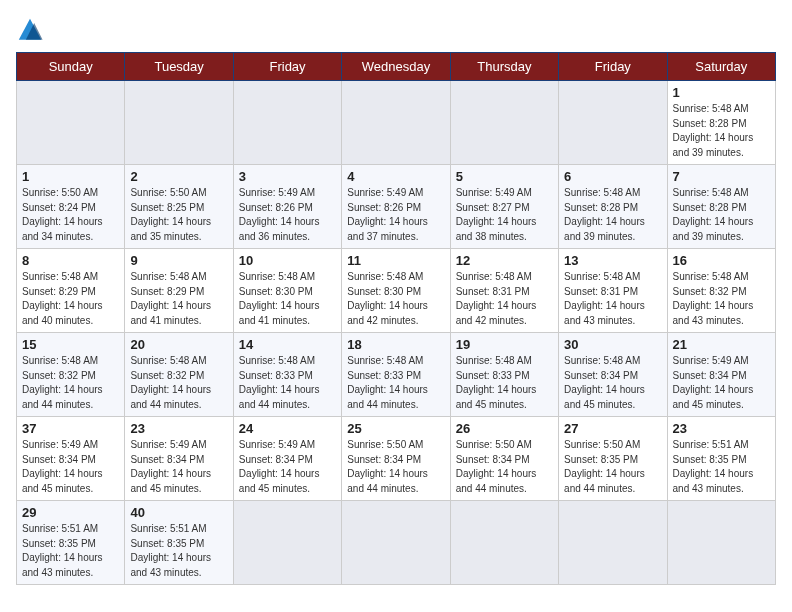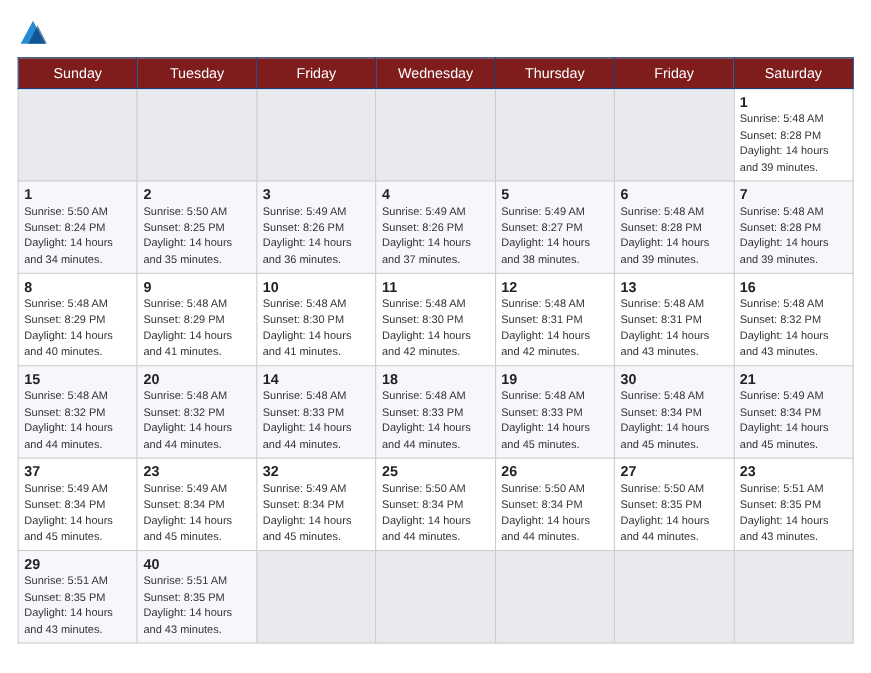--- a/index.html
+++ b/index.html
@@ -221,21 +221,21 @@
       <tr>
         <td>
         <span class="day-num">37</span>
         <span class="day-info">Sunrise: 5:49 AM<br>Sunset: 8:34 PM<br>Daylight: 14 hours and 45 minutes.</span>
       </td>
         <td>
         <span class="day-num">23</span>
         <span class="day-info">Sunrise: 5:49 AM<br>Sunset: 8:34 PM<br>Daylight: 14 hours and 45 minutes.</span>
       </td>
         <td>
-        <span class="day-num">32</span>
+        <span class="day-num">24</span>
         <span class="day-info">Sunrise: 5:49 AM<br>Sunset: 8:34 PM<br>Daylight: 14 hours and 45 minutes.</span>
       </td>
         <td>
         <span class="day-num">25</span>
         <span class="day-info">Sunrise: 5:50 AM<br>Sunset: 8:34 PM<br>Daylight: 14 hours and 44 minutes.</span>
       </td>
         <td>
         <span class="day-num">26</span>
         <span class="day-info">Sunrise: 5:50 AM<br>Sunset: 8:34 PM<br>Daylight: 14 hours and 44 minutes.</span>
       </td>

